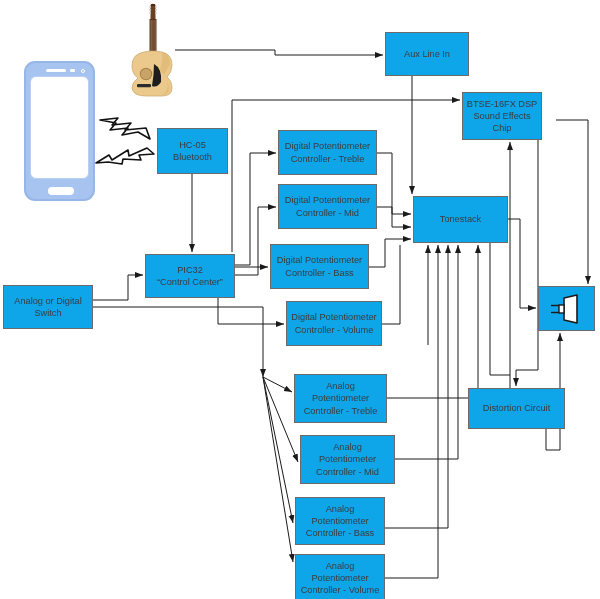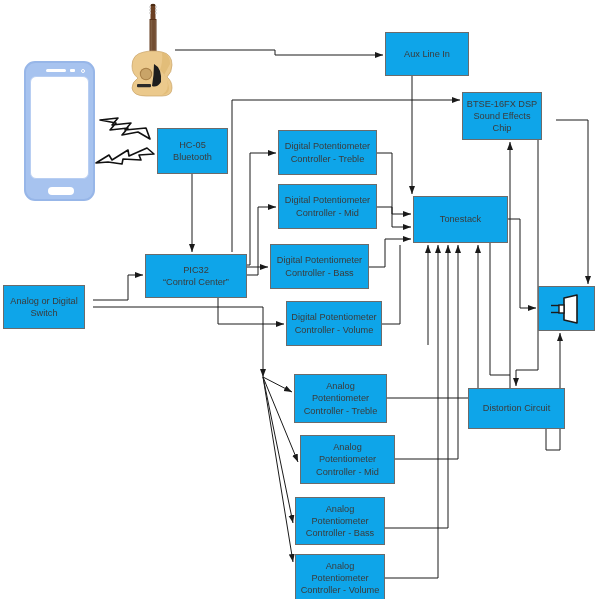--- a/index.html
+++ b/index.html
@@ -186,25 +186,25 @@
     <span class="node-label">HC-05
 Bluetooth</span>
   </div>
   <div class="node" style="left:385px;top:32px;width:84px;height:44px;">
     <span class="node-label">Aux Line In</span>
   </div>
   <div class="node" style="left:462px;top:92px;width:80px;height:48px;">
     <span class="node-label">BTSE-16FX DSP
 Sound Effects Chip</span>
   </div>
-  <div class="node" style="left:145px;top:254px;width:102px;height:44px;">
+  <div class="node" style="left:145px;top:254px;width:90px;height:44px;">
     <span class="node-label">PIC32
 “Control Center”</span>
   </div>
-  <div class="node" style="left:3px;top:285px;width:82px;height:44px;">
+  <div class="node" style="left:3px;top:285px;width:90px;height:44px;">
     <span class="node-label">Analog or Digital
 Switch</span>
   </div>
   <div class="node" style="left:278px;top:130px;width:99px;height:45px;">
     <span class="node-label">Digital Potentiometer
 Controller - Treble</span>
   </div>
   <div class="node" style="left:278px;top:184px;width:99px;height:45px;">
     <span class="node-label">Digital Potentiometer
 Controller - Mid</span>

